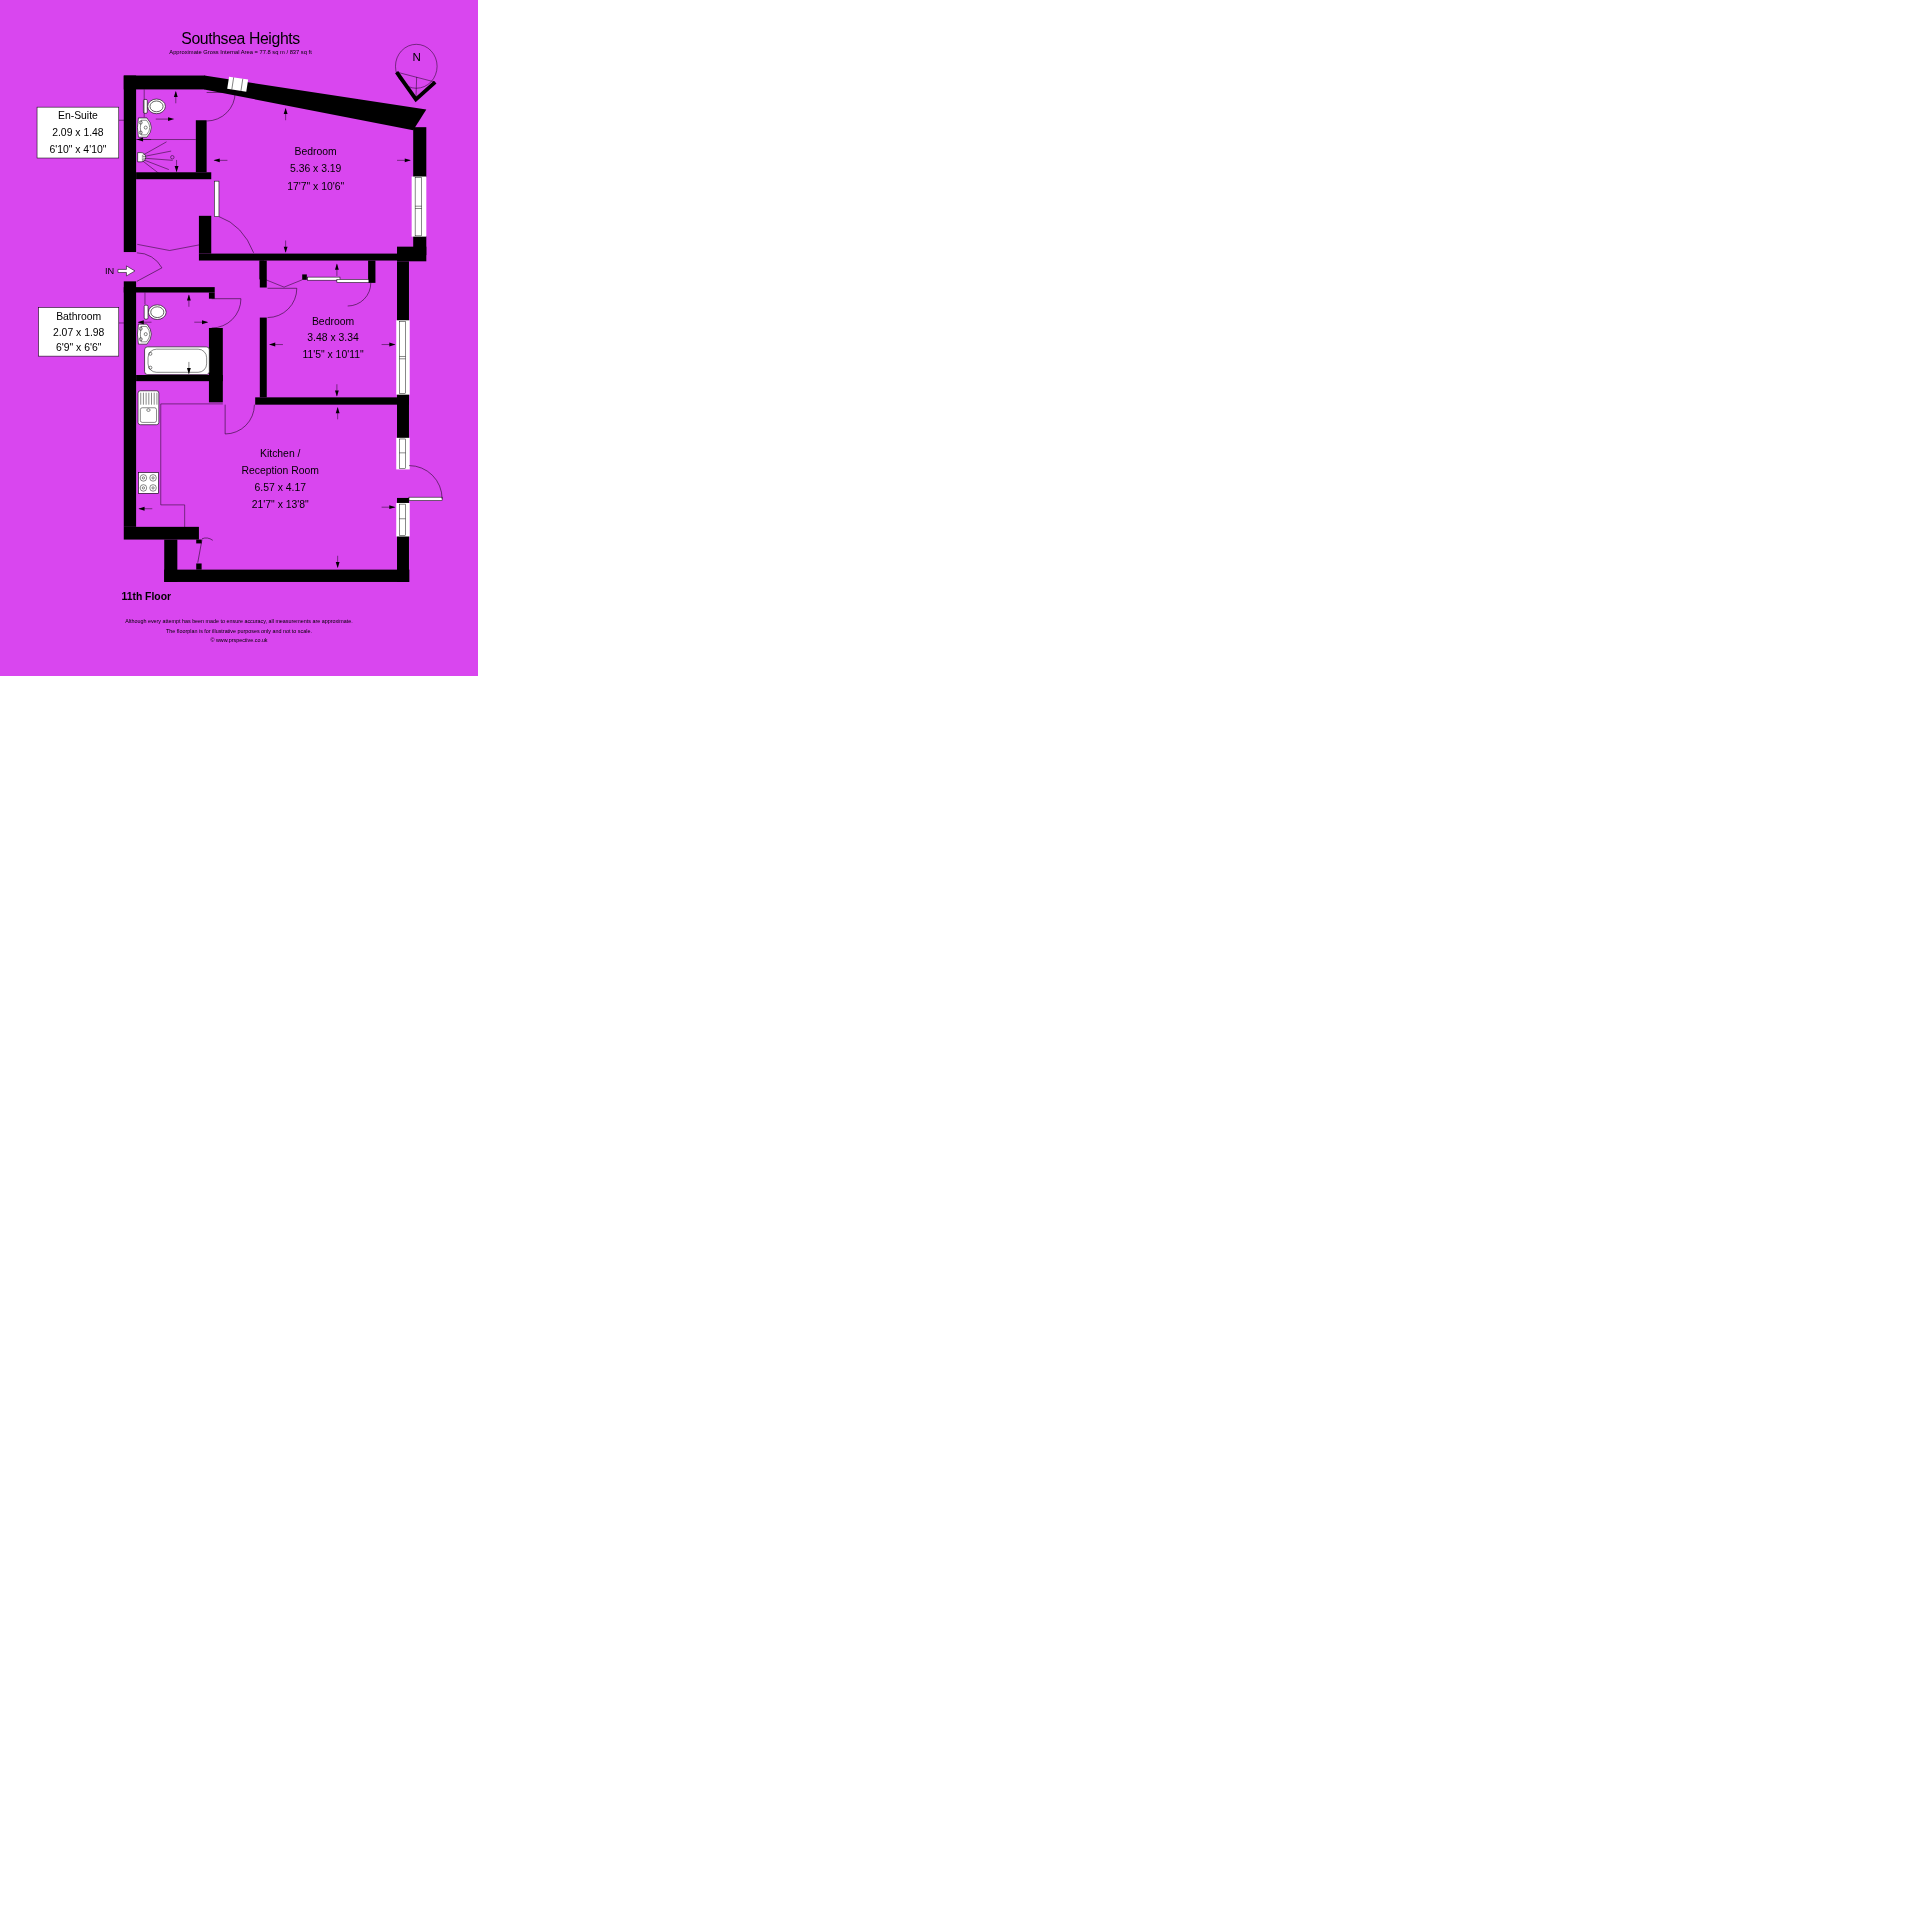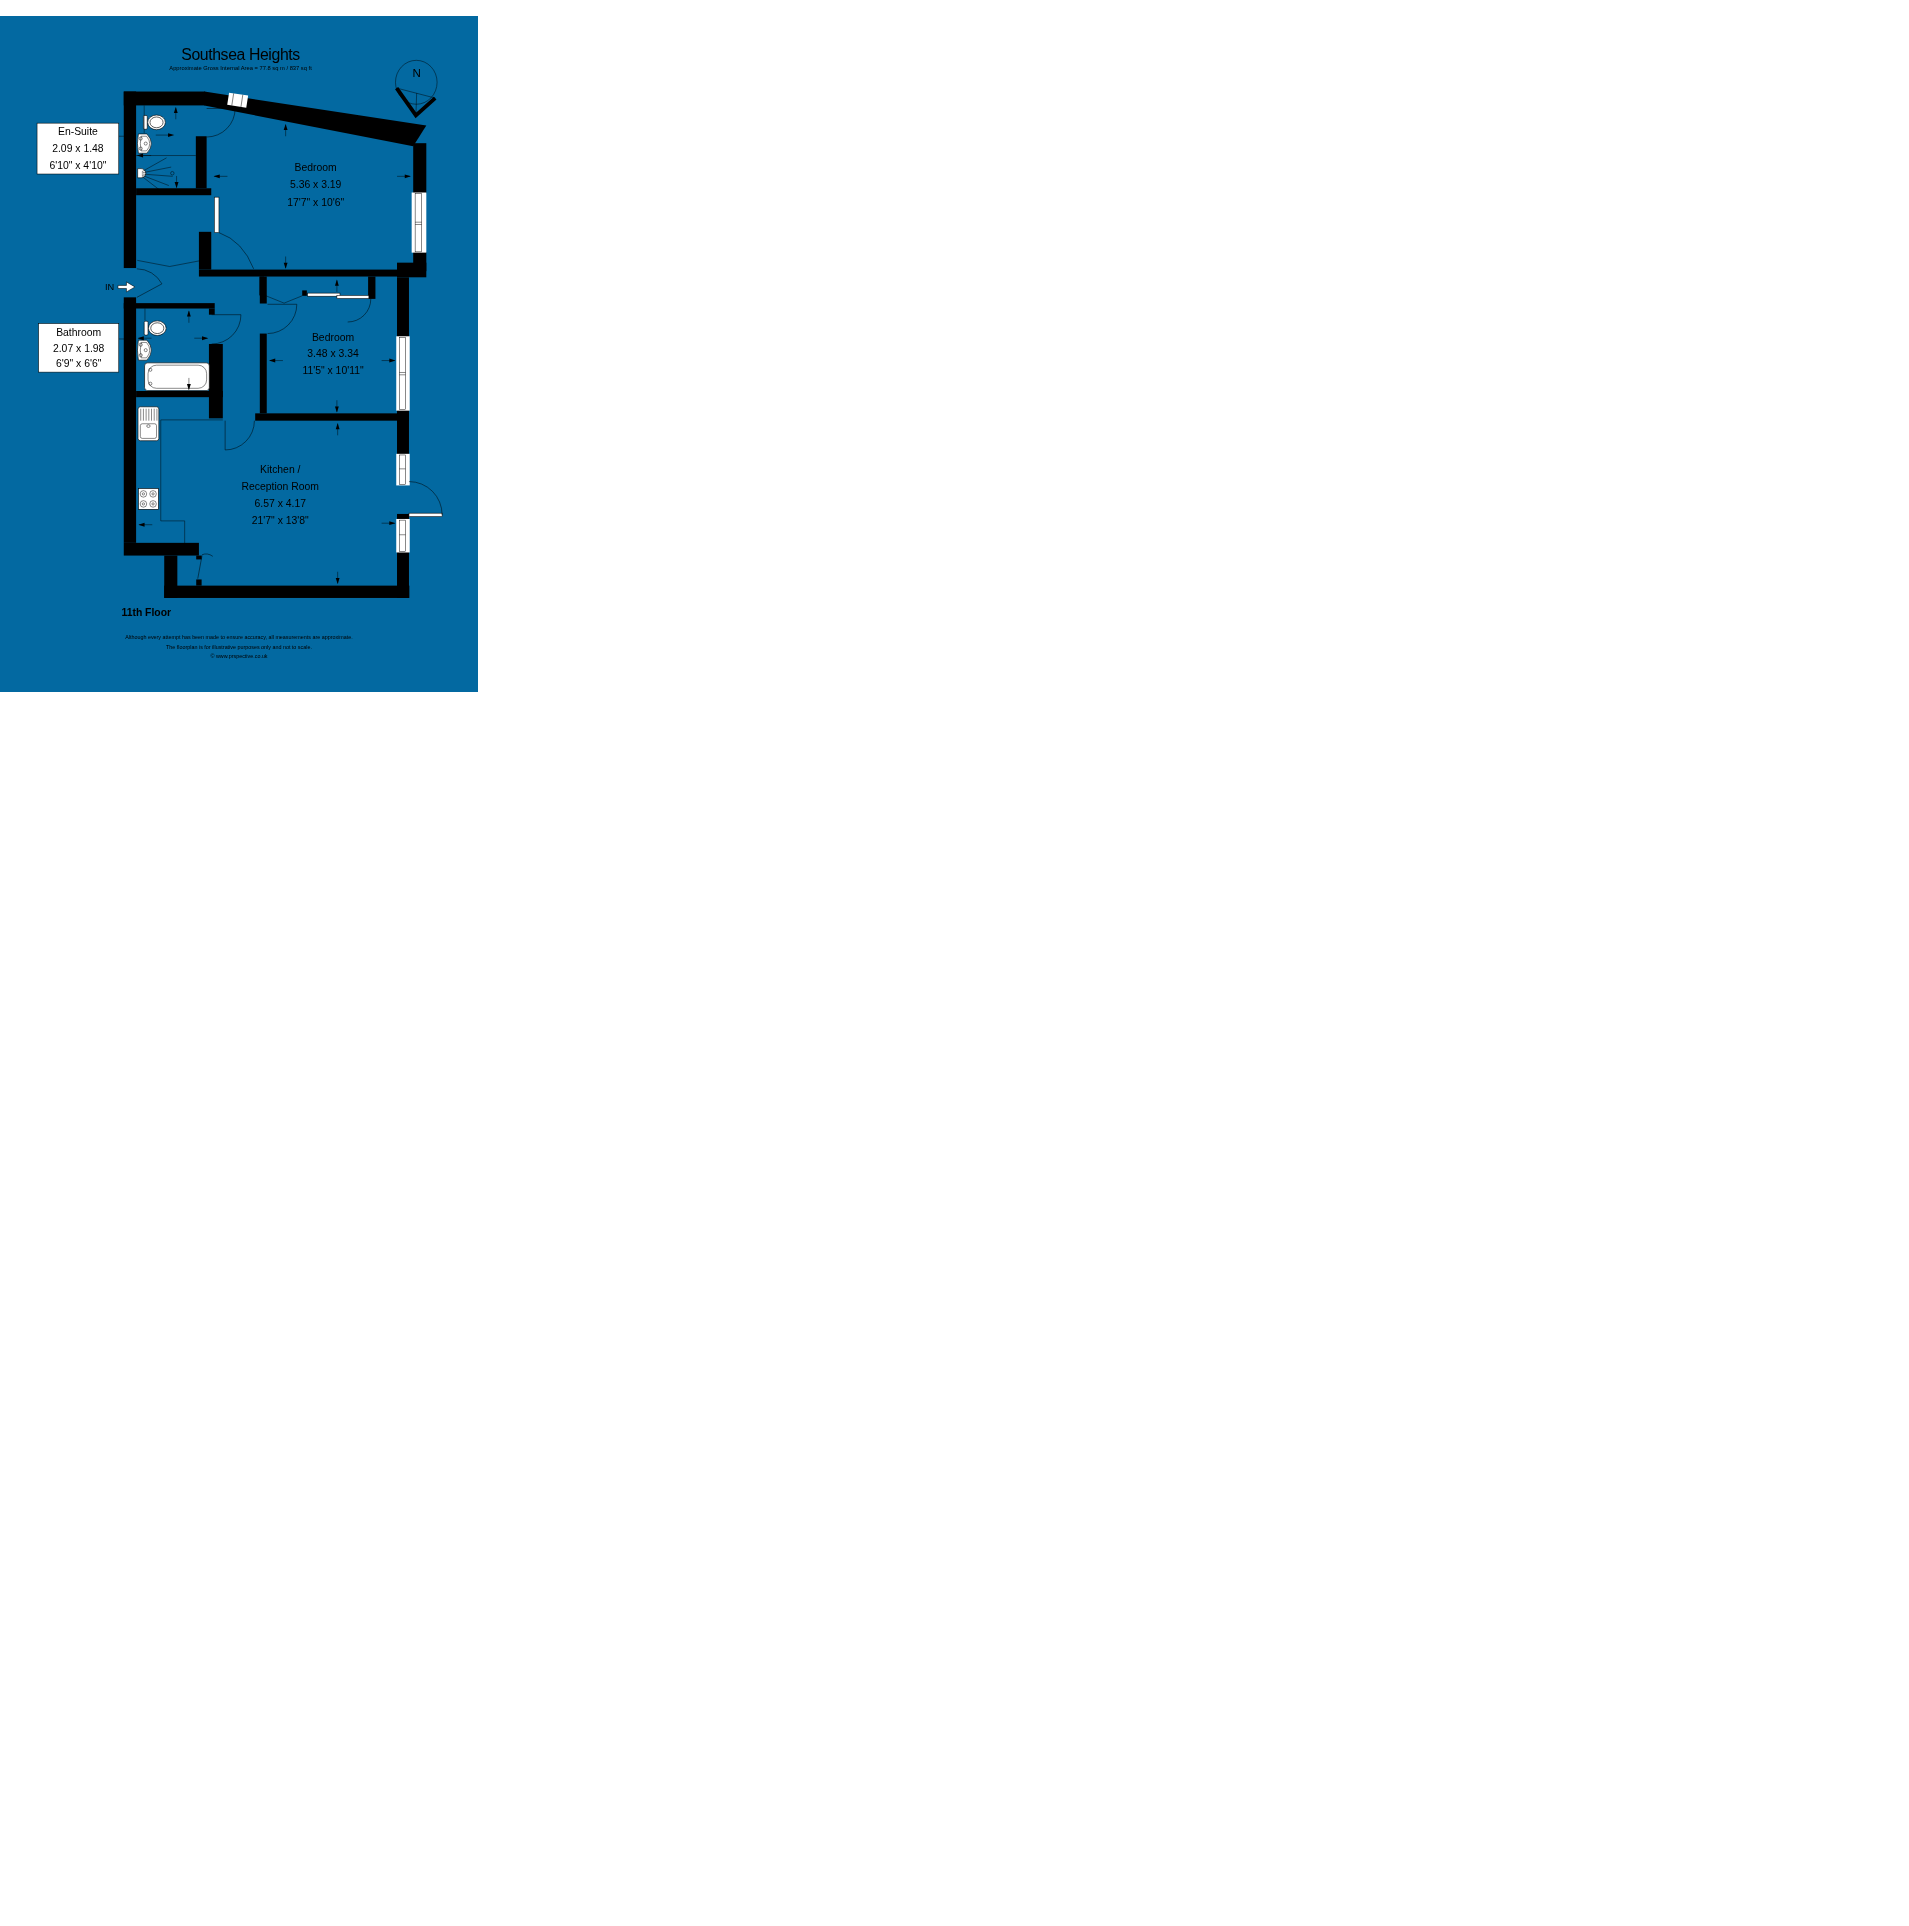--- a/index.html
+++ b/index.html
@@ -1,16 +1,16 @@
 <!DOCTYPE html>
 <html style="font-size:6.2px"><head>
 <meta charset="utf-8">
 <style>
   html,body{margin:0;padding:0;background:#ffffff;}
-  .page{position:relative;width:478px;height:676px;background:#0369a1;overflow:hidden;margin-top:16px;}
+  .page{position:relative;width:478px;height:676px;background:#d946ef;overflow:hidden;}
   svg{position:absolute;left:0;top:0;}
   text{font-family:"Liberation Sans",sans-serif;fill:#000;}
   .title{font-size:41px;letter-spacing:-1px;}
   .subtitle{font-size:15px;}
   .room-label{font-size:27px;}
   .small-label{font-size:24px;}
   .floor{font-size:27px;font-weight:bold;}
   .foot{font-size:14px;}
   .north{font-size:30px;}
   .wall{fill:#000;stroke:none;}

